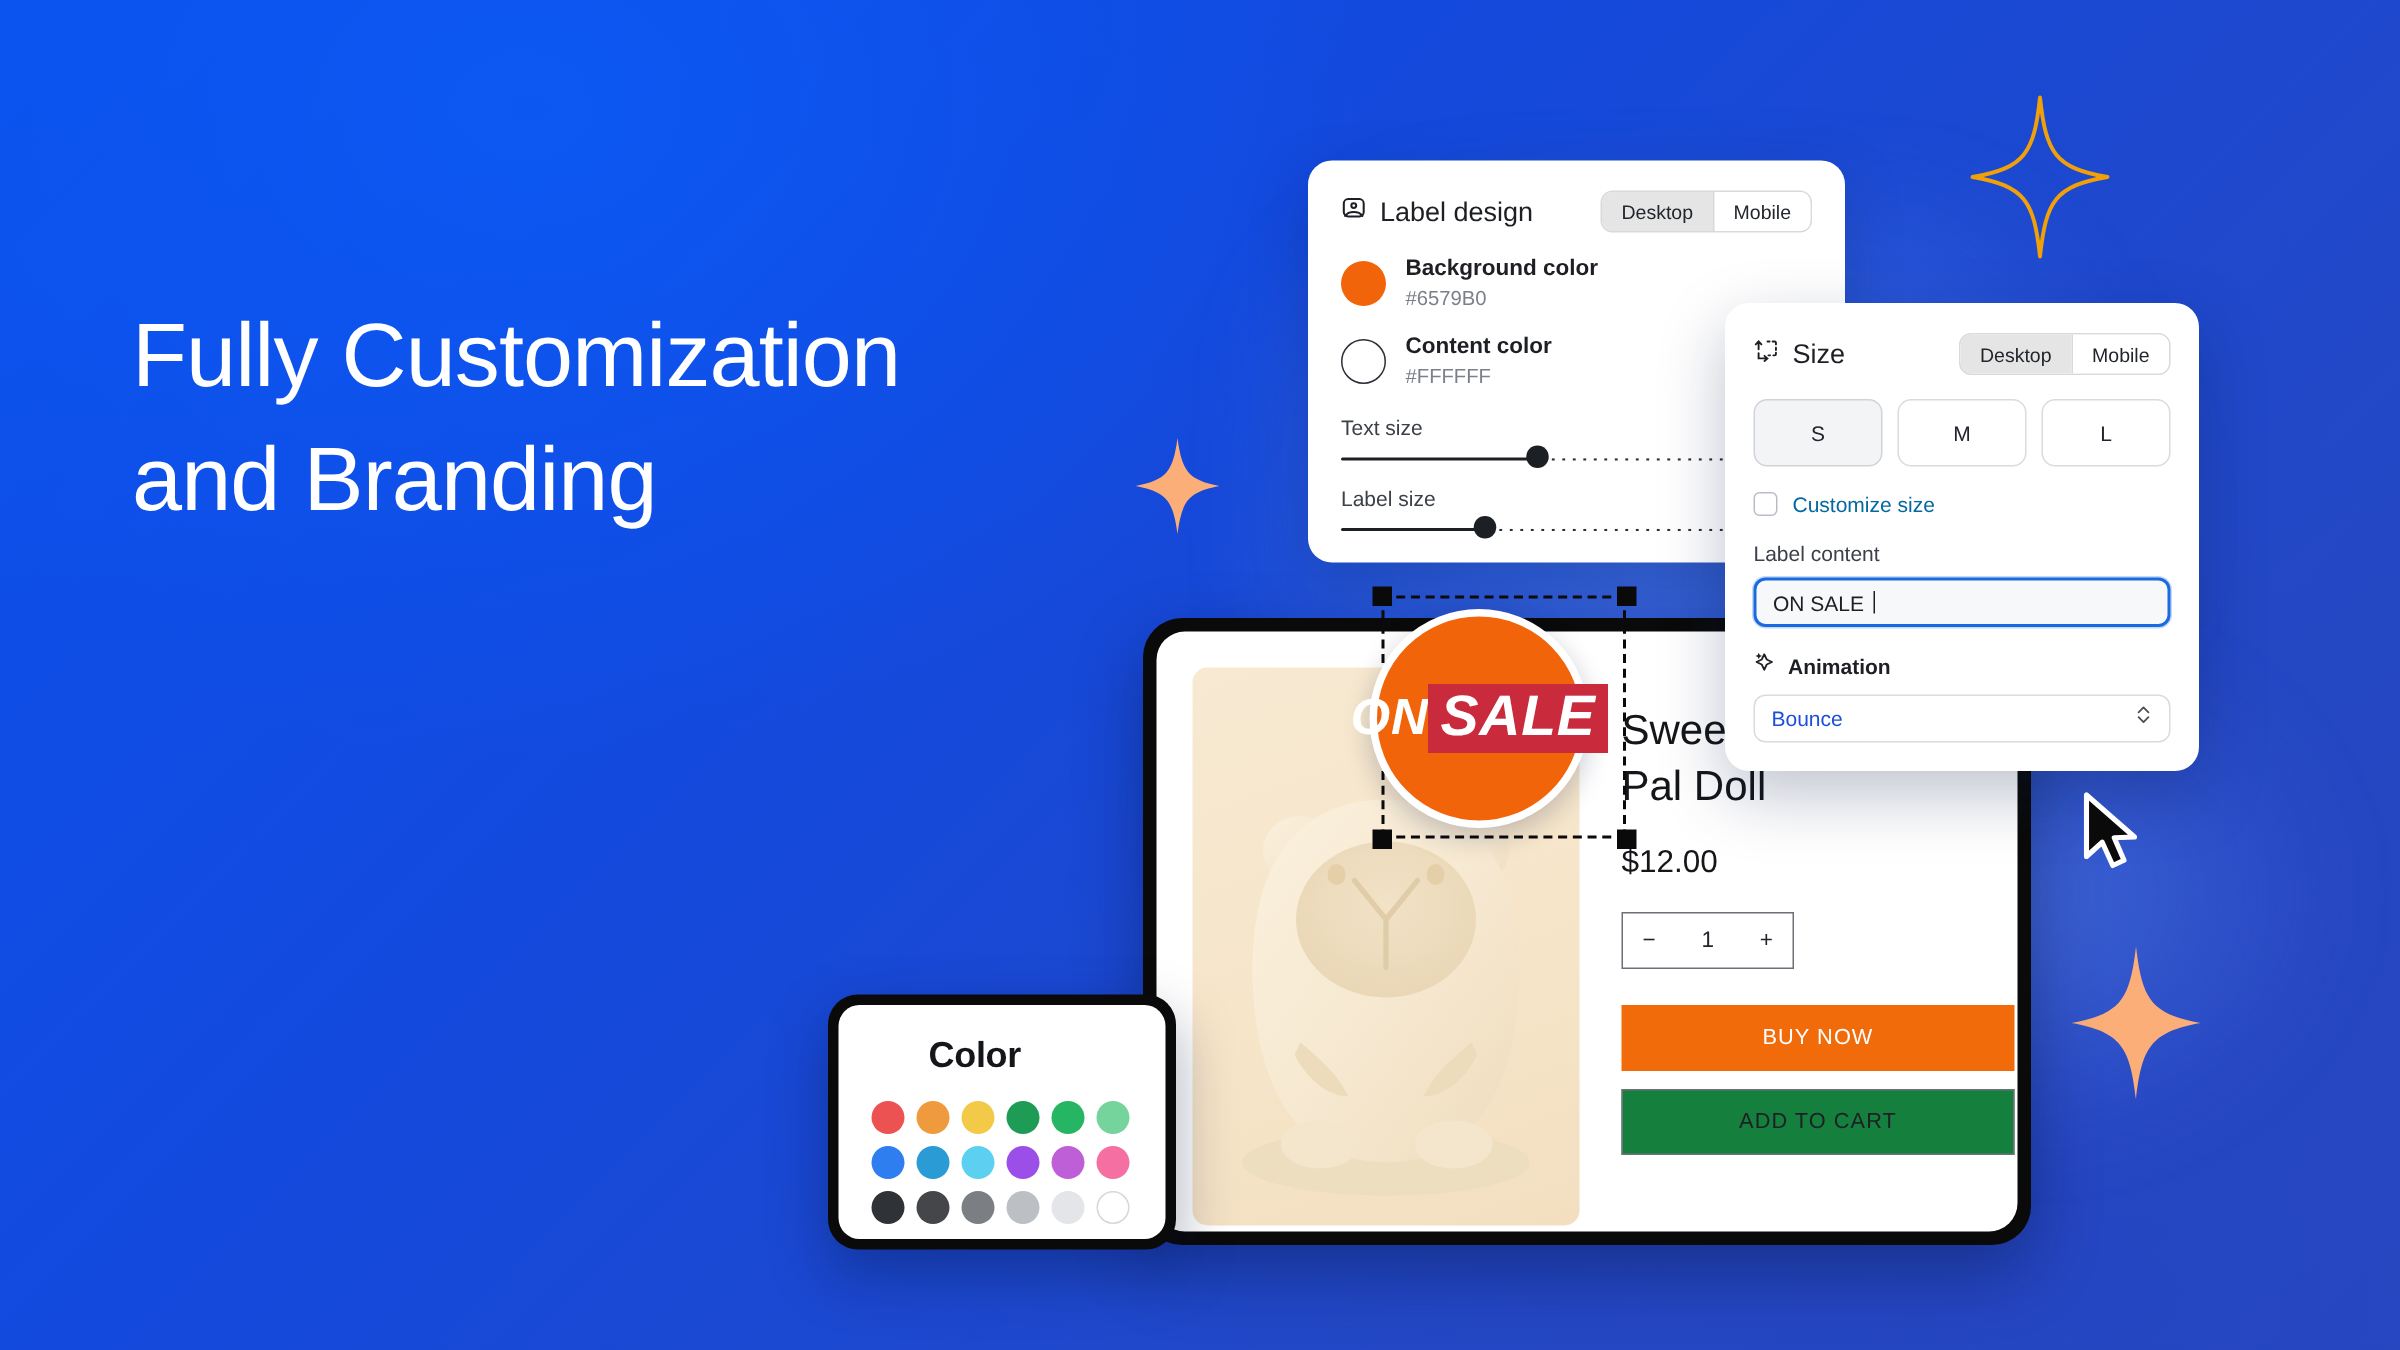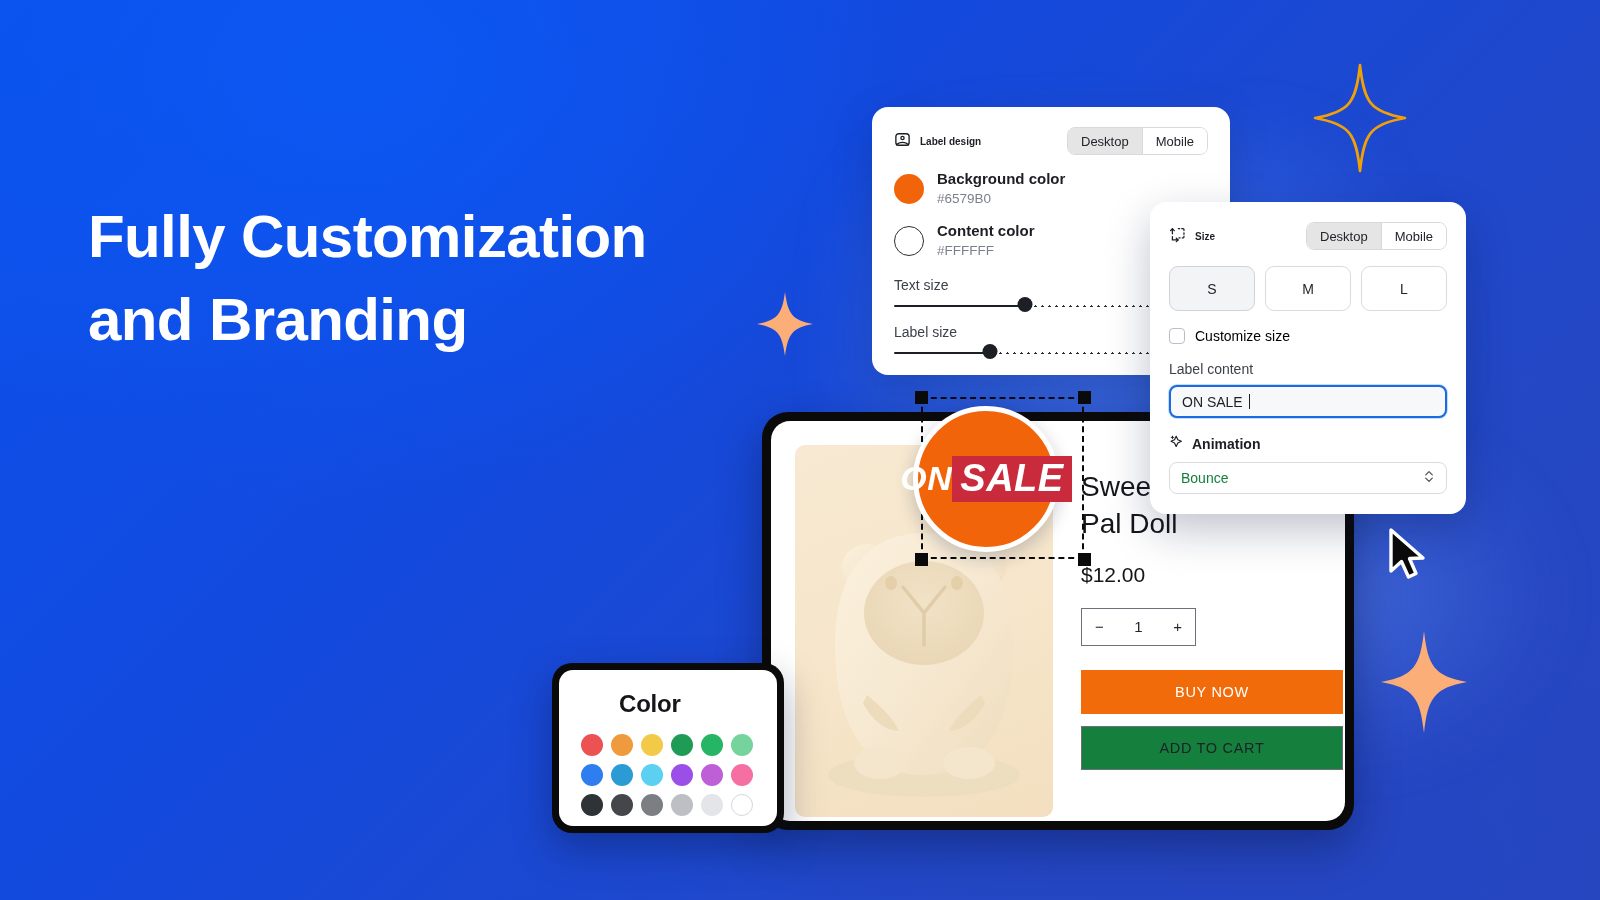--- a/index.html
+++ b/index.html
@@ -37,21 +37,21 @@
     background: radial-gradient(ellipse at 50% 50%, rgba(130,175,255,0.30) 0%, rgba(120,165,255,0.10) 50%, rgba(90,140,250,0) 75%);
     filter: blur(30px);
   }
 
   
   .copy { position: absolute; left: 88px; top: 196px; width: 660px; }
   .headline {
     color: #ffffff;
     font-size: 60px;
     line-height: 1.38;
-    font-weight: 700;
+    font-weight: 400;
     letter-spacing: -0.6px;
   }
   .subcopy {
     margin-top: 34px;
     color: #f2f6ff;
     font-size: 25px;
     line-height: 1.65;
     font-weight: 400;
   }
 
@@ -65,21 +65,21 @@
     left: 872px; top: 107px;
     width: 358px; height: 268px;
     background: #ffffff;
     border-radius: 16px;
     box-shadow: 0 14px 40px rgba(6,22,70,0.22);
     padding: 19px 22px 0 22px;
     overflow: hidden;
   }
   .panel-head { display: flex; align-items: center; justify-content: space-between; height: 30px; }
   .panel-title { display: flex; align-items: center; gap: 9px; }
-  .panel-title .t { font-size: 10px; font-weight: 700; color: #1d1f24; }
+  .panel-title .t { font-size: 18px; font-weight: 400; color: #1d1f24; }
   .seg {
     display: flex; border: 1px solid #d6d9de; border-radius: 8px; overflow: hidden;
     height: 28px; background: #fff;
   }
   .seg div {
     display: flex; align-items: center; justify-content: center;
     font-size: 13px; color: #22252b; padding: 0 13px; height: 100%;
     background: #fff;
   }
   .seg div.on { background: #e5e5e5; }
@@ -119,21 +119,21 @@
   .size-btns { display: flex; gap: 10px; margin-top: 15px; }
   .size-btn {
     flex: 1; height: 45px; border: 1px solid #d8dbe0; border-radius: 9px;
     display: flex; align-items: center; justify-content: center;
     font-size: 14px; color: #22252b; background: #fff;
   }
   .size-btn.on { background: #f3f4f6; border-color: #d0d3d8; }
 
   .chk-row { display: flex; align-items: center; gap: 10px; margin-top: 17px; }
   .chk { width: 16px; height: 16px; border: 1.4px solid #b9bec6; border-radius: 4px; background: #fff; }
-  .chk-row .lb { font-size: 14px; color: #000000; }
+  .chk-row .lb { font-size: 14px; color: #0369a1; }
 
   .field-lb { font-size: 14px; color: #3c4049; margin-top: 17px; }
   .field {
     margin-top: 8px; height: 33px; border-radius: 8px;
     border: 2px solid #1a6ae0; background: #f7f8f9;
     display: flex; align-items: center; padding: 0 11px;
     box-shadow: 0 0 0 1px rgba(26,106,224,0.25);
   }
   .field .val { font-size: 14px; color: #1d1f24; }
   .caret {
@@ -141,21 +141,21 @@
     margin-left: 6px;
   }
 
   .anim-head { display: flex; align-items: center; gap: 8px; margin-top: 16px; }
   .anim-head .t { font-size: 14px; font-weight: 700; color: #1d1f24; }
   .select {
     margin-top: 9px; height: 32px; border: 1px solid #d8dbe0; border-radius: 8px;
     background: #fff; display: flex; align-items: center; justify-content: space-between;
     padding: 0 11px;
   }
-  .select .val { font-size: 14px; color: #15803d; }
+  .select .val { font-size: 14px; color: #1d4ed8; }
 
   
   .phone {
     position: absolute;
     left: 762px; top: 412px;
     width: 592px; height: 418px;
     background: #0a0a0a;
     border-radius: 26px;
     padding: 9px;
     box-shadow: 0 18px 44px rgba(4,16,54,0.38);

